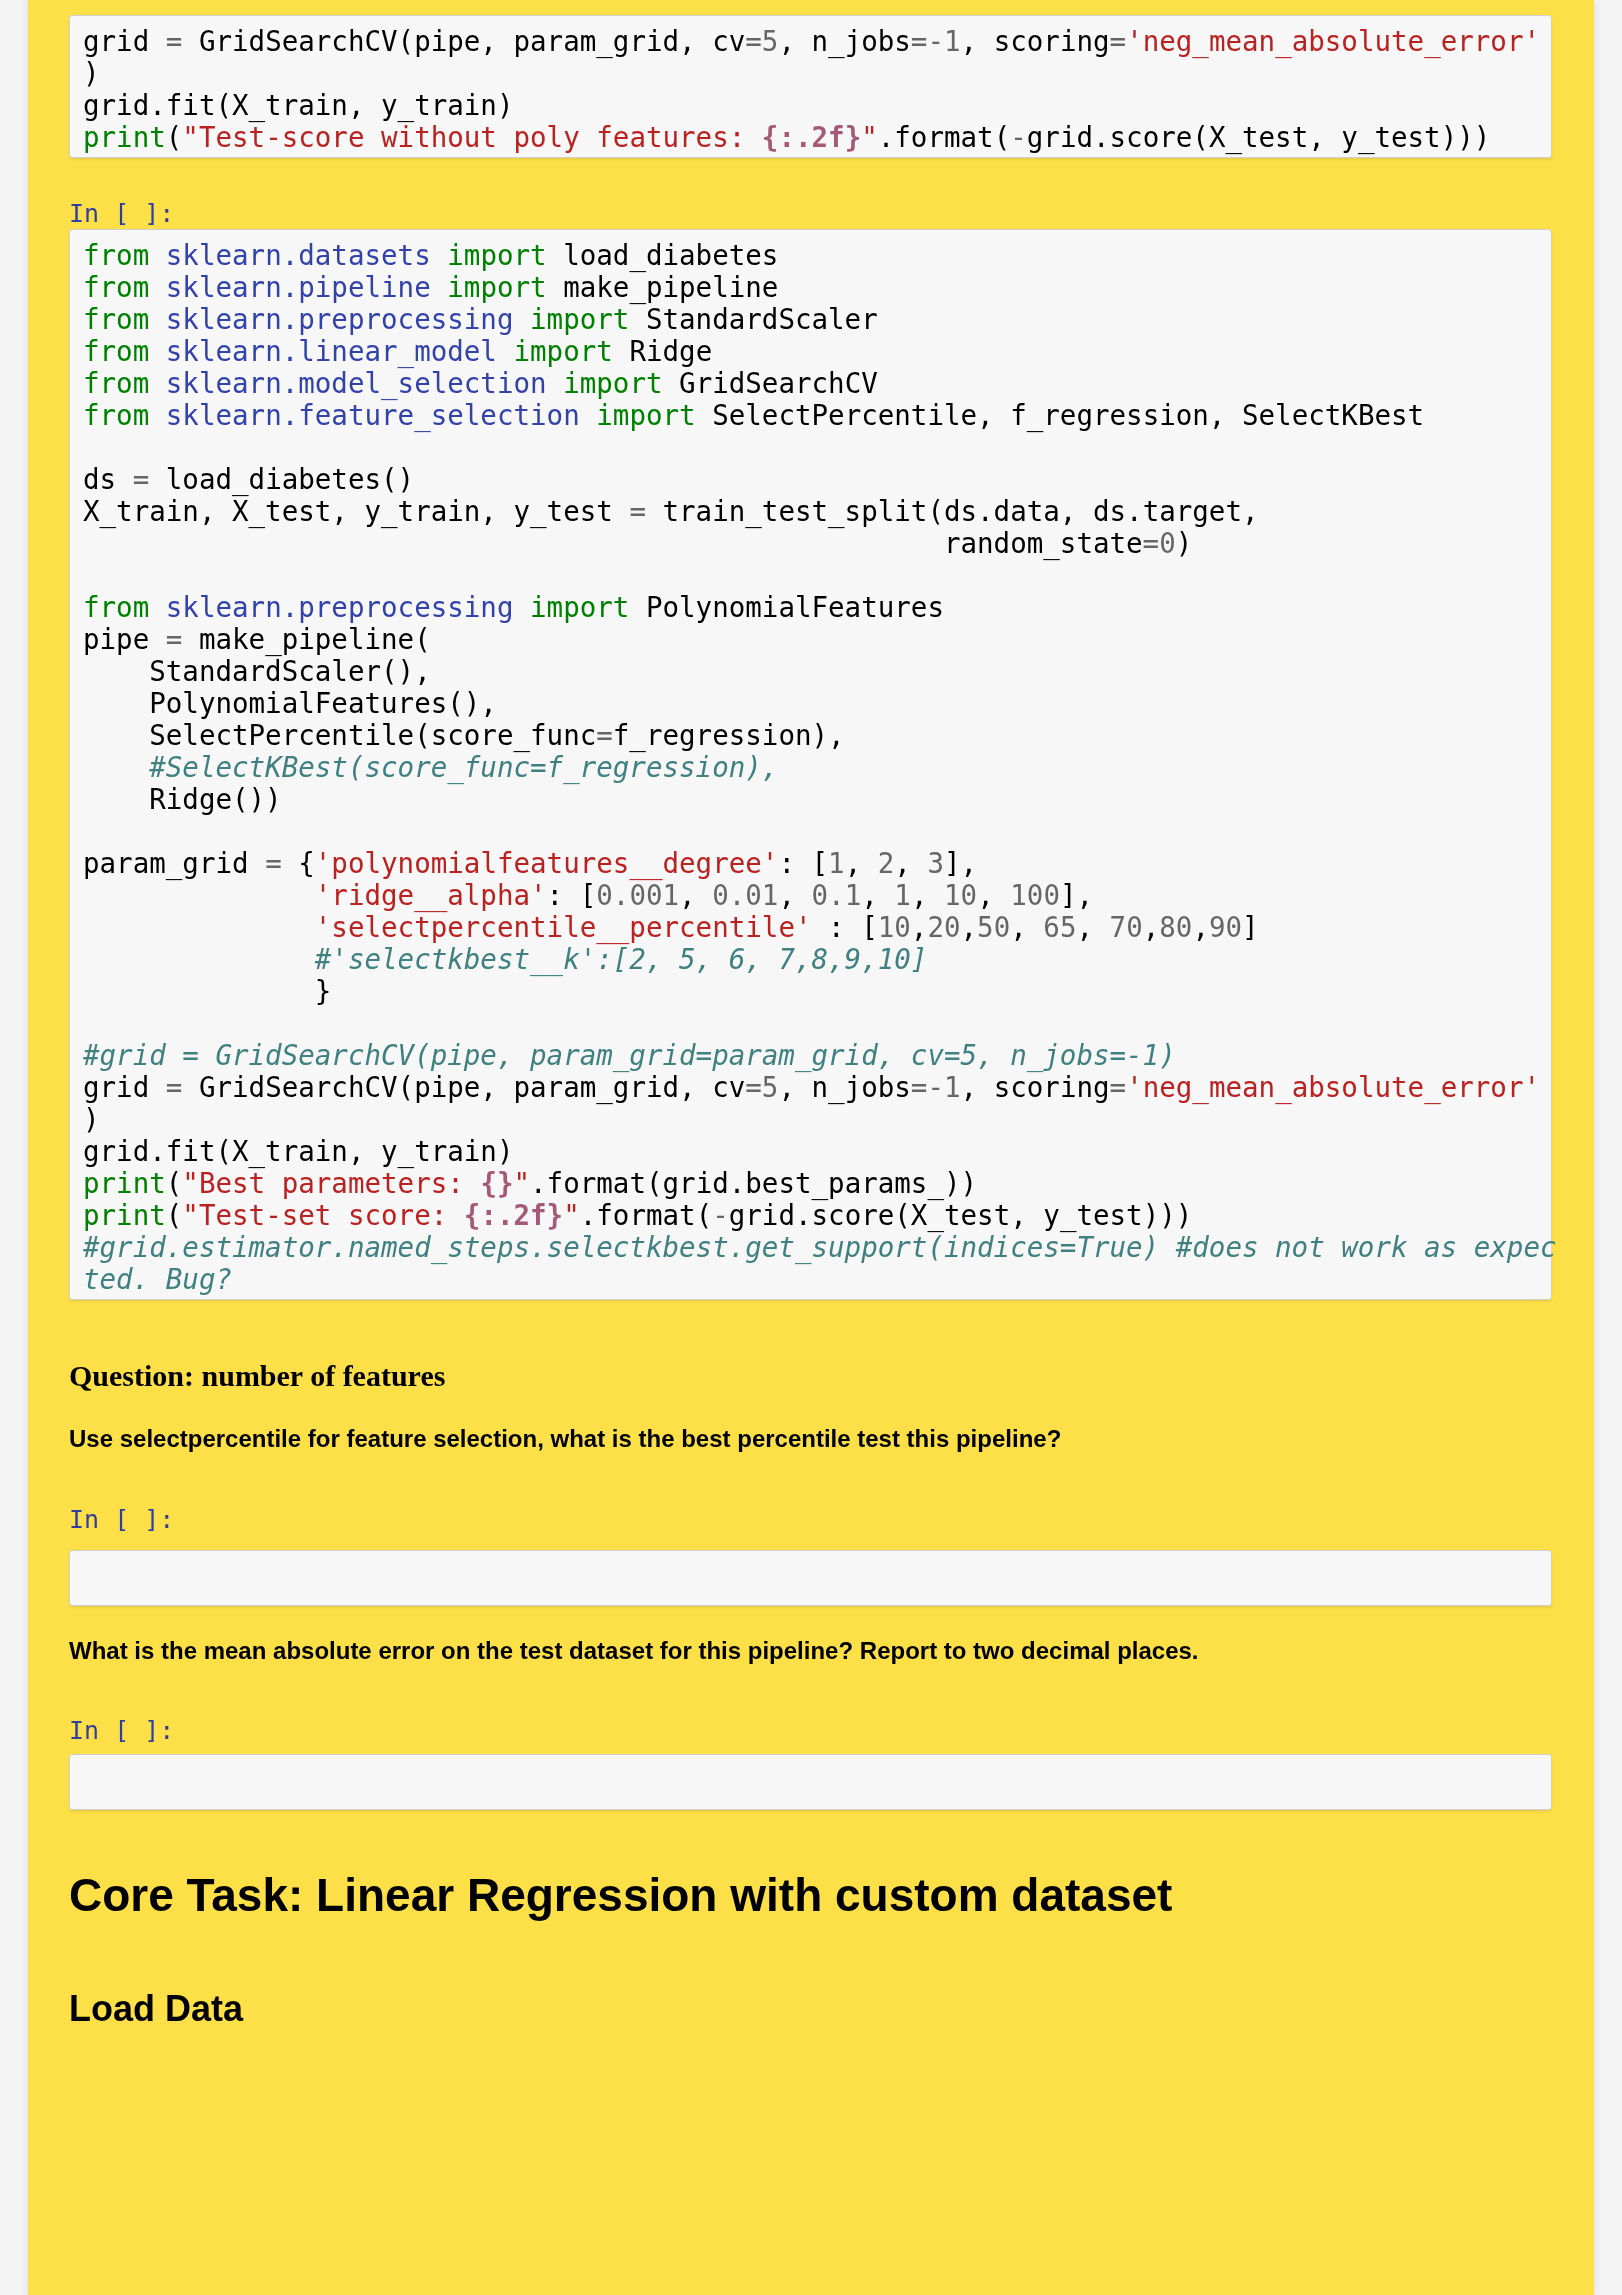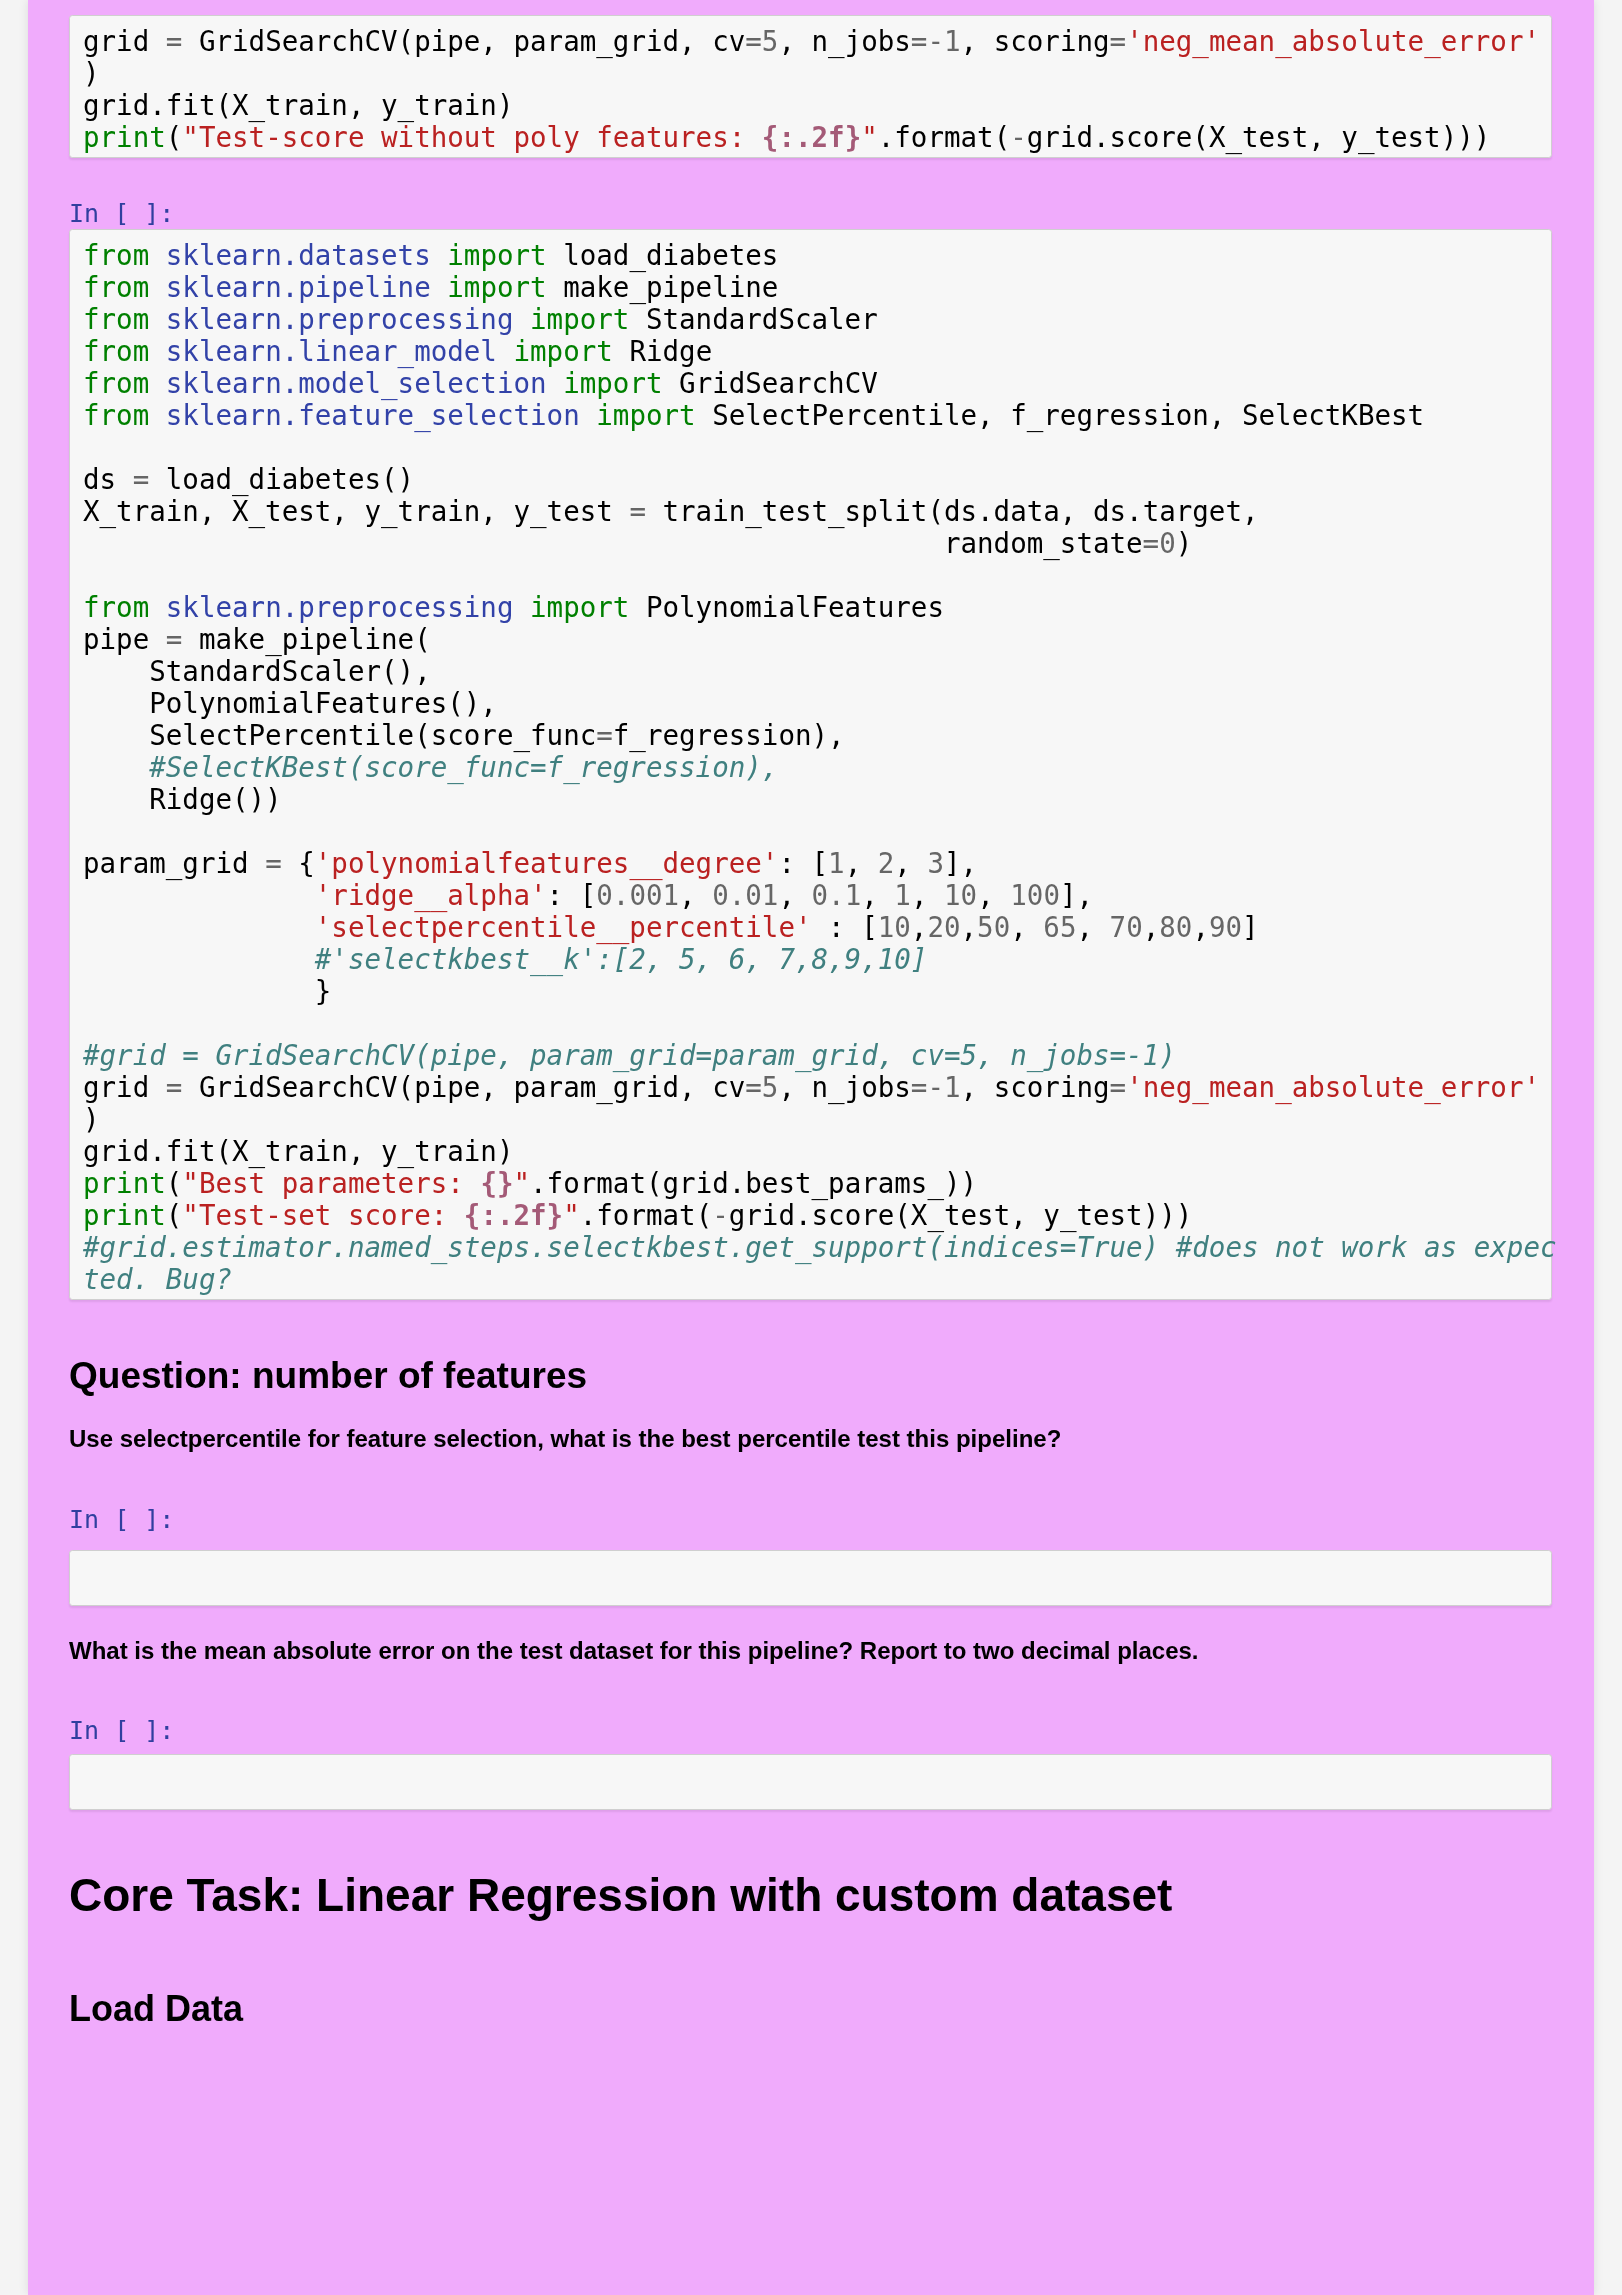--- a/index.html
+++ b/index.html
@@ -4,21 +4,21 @@
 <style>
   html,body{margin:0;padding:0;}
   body{
     width:1622px;height:2295px;overflow:hidden;
     background:#f4f4f4;
     font-family:"Liberation Sans",sans-serif;
   }
   .page{
     box-sizing:border-box;
     margin:0 28px;width:1566px;min-height:2295px;
-    background:#f0abfc;
+    background:#fde047;
     box-shadow:0 0 9.2px rgba(0,0,0,0.10);
     padding:0 42px 39px 41px;
     overflow:hidden;
   }
   
   .input_area{
     box-sizing:border-box;
     width:1483px;
     background:#f7f7f7;
     border:0.7px solid #cfcfcf;
@@ -47,21 +47,21 @@
   
   .prompt{
     font-family:"DejaVu Sans Mono","Liberation Mono",monospace;
     font-size:25px;line-height:30px;
     color:#303f9f;
   }
   
   h1,h2,h3{color:#000;margin:0;font-weight:bold;}
   h1{font-size:46px;line-height:51px;}
   h2{font-size:36px;line-height:41px;}
-  h3{font-size:37px;line-height:35px;}
+  h3{font-size:30px;line-height:35px;font-family:Liberation Serif, serif;}
   p.md{font-size:24px;line-height:29px;font-weight:bold;color:#000;margin:0;}
   
   #cell1{margin-top:15px;}
   #h2-pipeline{margin-top:60px;}
   #prompt1{margin-top:41px;}
   #cell2{margin-top:0;}
   #h3-q1{margin-top:58px;}
   #p-q1{margin-top:31px;}
   #prompt2{margin-top:52px;}
   #cell3{margin-top:14.4px;}

